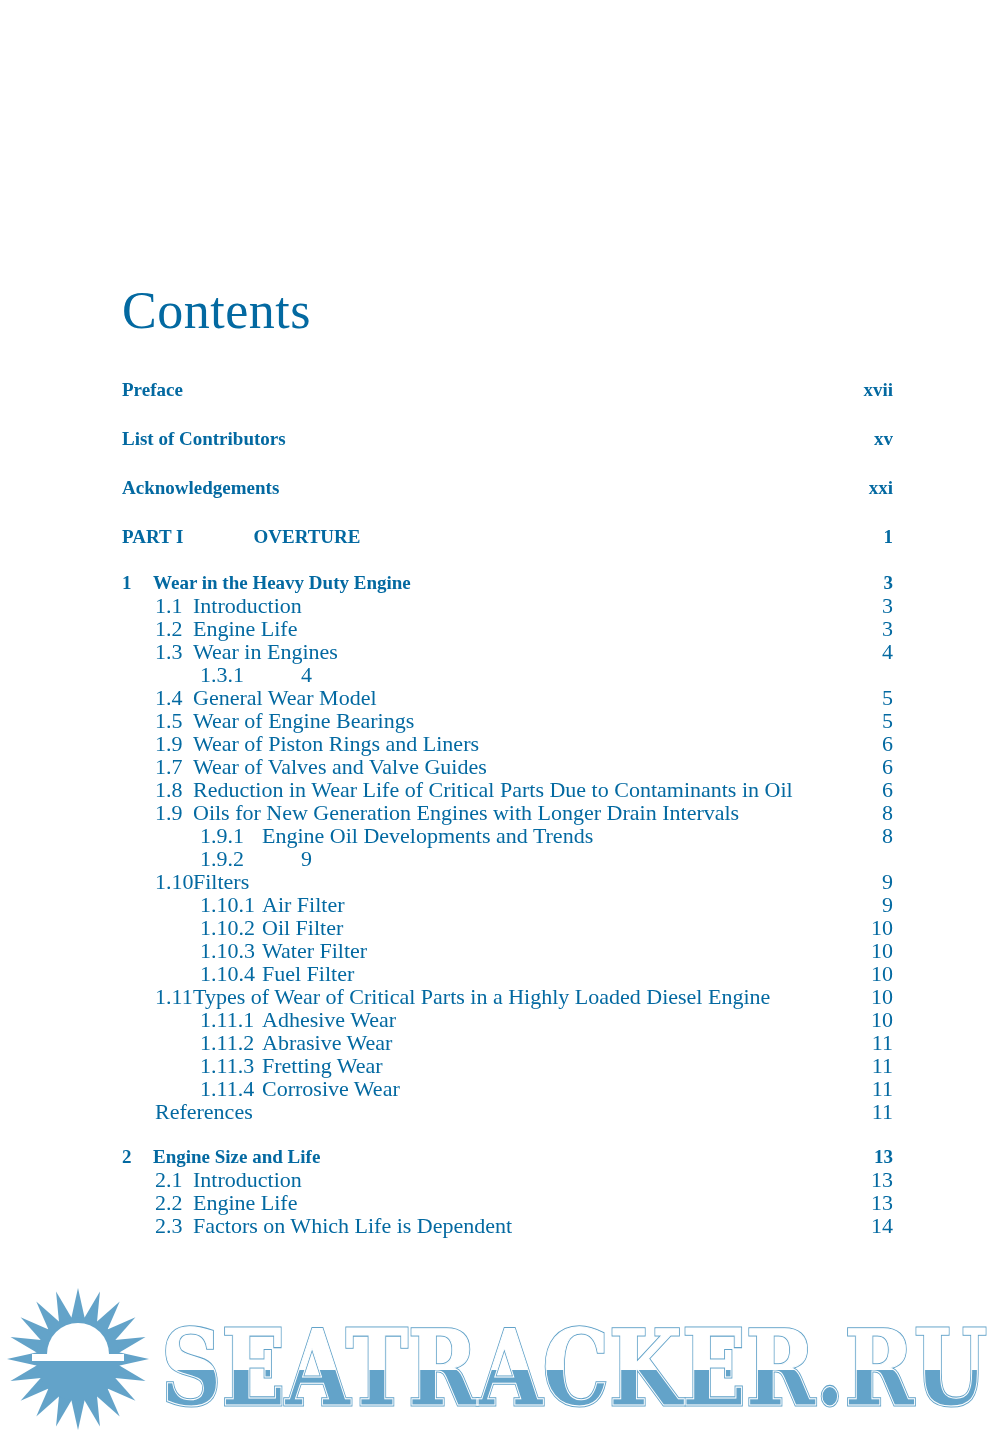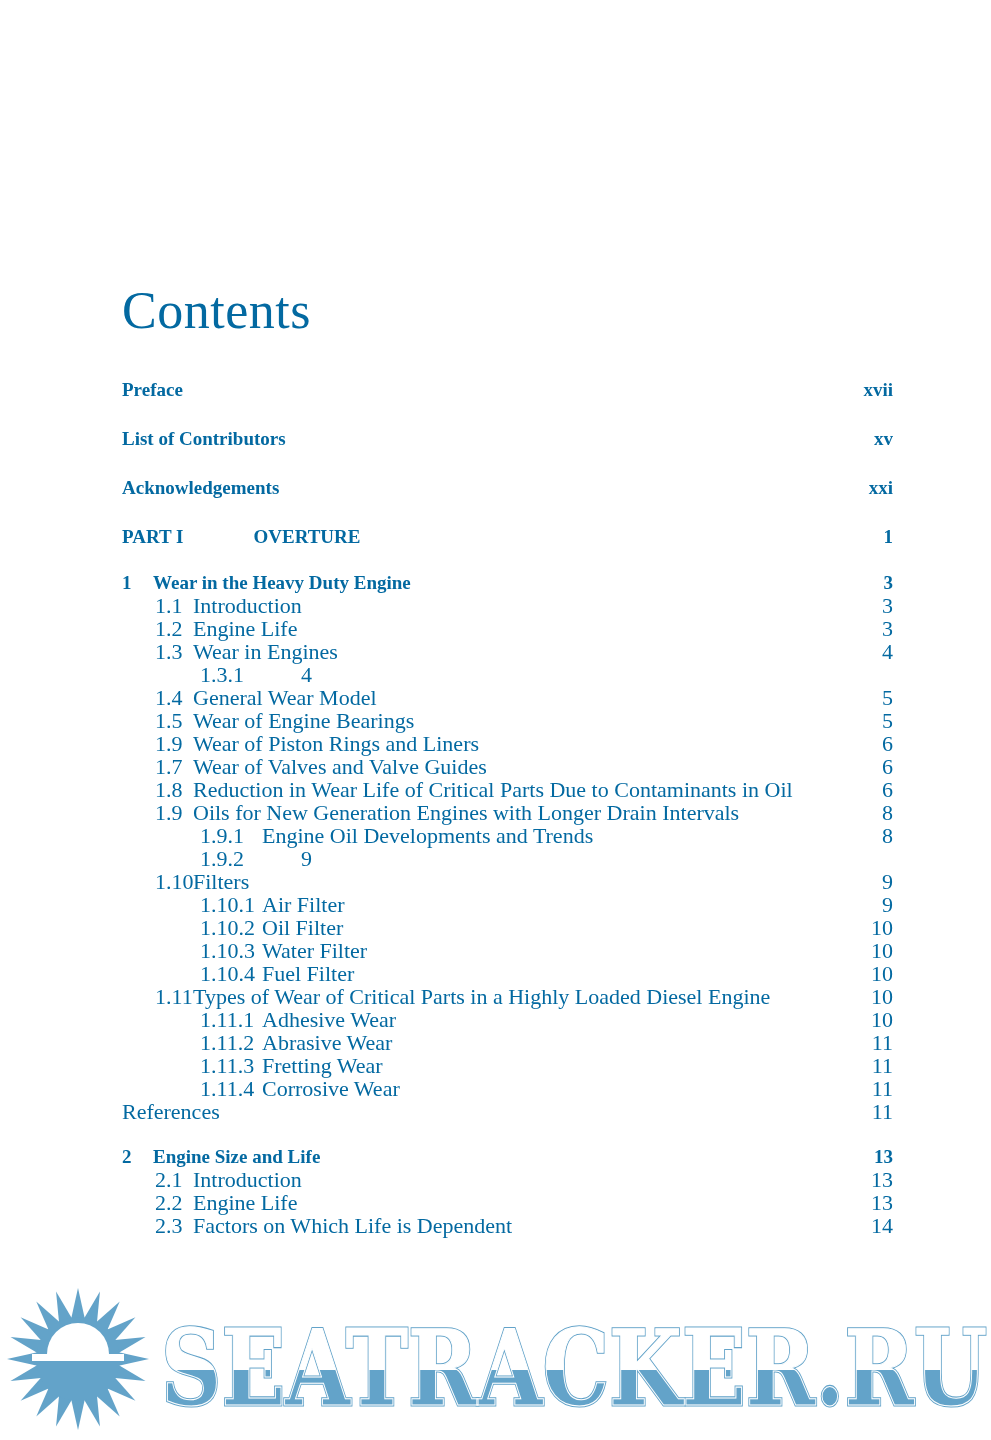--- a/index.html
+++ b/index.html
@@ -15,21 +15,21 @@
   .front .row{font-size:19px;line-height:24px;font-weight:700;margin-bottom:25px;}
   .front .row:last-child{margin-bottom:0;gap:48px;}
   .part-label{flex:none;margin-right:22px;}
   .chapter{margin-top:22px;}
   .toc-rows{font-size:22px;line-height:23px;}
   .chap{font-size:19px;line-height:23px;font-weight:700;}
   .num{flex:none;}
   .chap .num{width:31px;}
   .sec .num{margin-left:33px;width:38px;}
   .sub .num{margin-left:78px;width:62px;}
-  .ref .ttl{}
+  .ref .ttl{margin-left:33px;}
   .ttl{flex:1 1 auto;padding-right:10px;}
   .pg{flex:none;text-align:right;min-width:50px;}
   .watermark{position:absolute;left:0;top:1283px;width:991px;height:157px;}
 </style>
 </head>
 <body>
 
 <div class="page">
   <div class="content">
 

